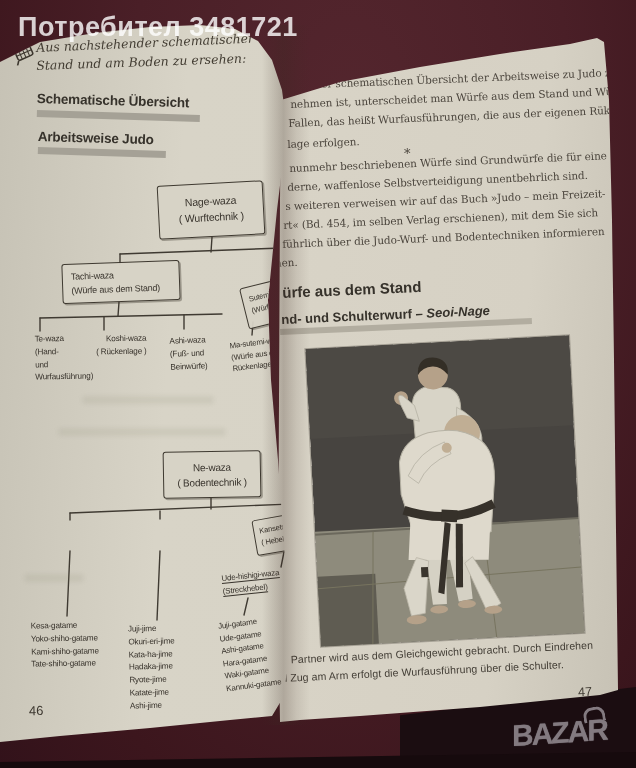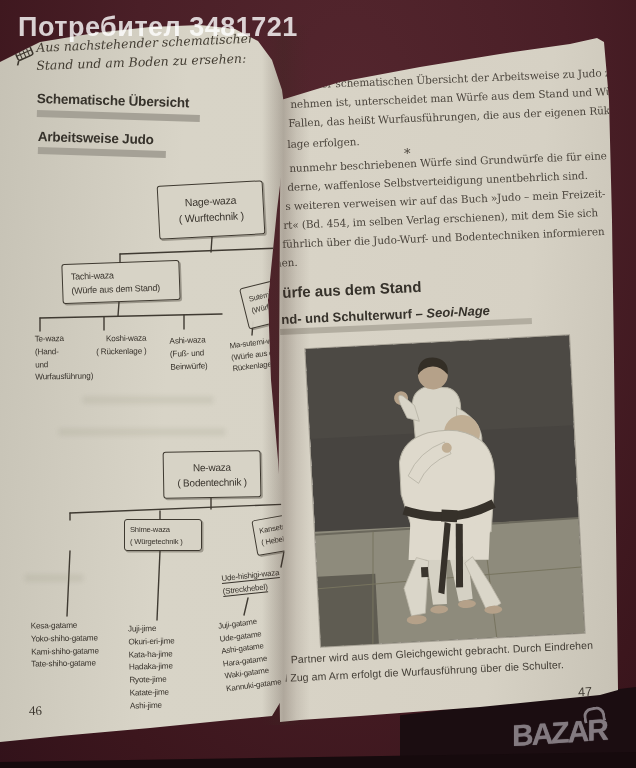--- a/index.html
+++ b/index.html
@@ -197,24 +197,20 @@
   <div class="abs fc" style="left:231px;top:337px;font-size:7.8px;line-height:11.5px;transform:rotate(-7deg);">
     <div class="nw">Ma-sutemi-waza</div>
     <div class="nw">(Würfe aus der</div>
     <div class="nw">Rückenlage)</div>
   </div>
 
   <div class="abs fc fc-box fc-c" style="left:163px;top:451px;width:98px;height:47px;padding-top:8px;font-size:10px;line-height:15px;transform:rotate(-1deg);">
     <div>Ne-waza</div>
     <div class="nw">( Bodentechnik )</div>
   </div>
-  <div class="abs fc fc-box" style="left:124px;top:519px;width:78px;height:32px;padding:4px 0 0 5px;font-size:7.6px;line-height:12px;">
-    <div class="nw">Shime-waza</div>
-    <div class="nw">( Würgetechnik )</div>
-  </div>
   <div class="abs fc fc-box" style="left:254px;top:515px;width:62px;height:36px;padding:5px 0 0 5px;font-size:7.6px;line-height:12px;transform:rotate(-10deg);">
     <div class="nw">Kansetsu-waza</div>
     <div class="nw">( Hebeltechnik )</div>
   </div>
   <div class="abs fc ude" style="left:222px;top:569px;font-size:8px;line-height:13px;transform:rotate(-6deg);">
     <div class="nw ul">Ude-hishigi-waza</div>
     <div class="nw ul">(Streckhebel)</div>
   </div>
 
   <div class="abs fc lst" style="left:31px;top:620px;transform:rotate(-1deg);">
@@ -234,20 +230,20 @@
   </div>
   <div class="abs fc" style="left:222px;top:617px;font-size:8px;line-height:12.5px;transform:rotate(-7.5deg);">
     <div class="nw">Juji-gatame</div>
     <div class="nw">Ude-gatame</div>
     <div class="nw">Ashi-gatame</div>
     <div class="nw">Hara-gatame</div>
     <div class="nw">Waki-gatame</div>
     <div class="nw">Kannuki-gatame</div>
   </div>
 
-  <div class="abs" style="left:29px;top:703px;font-family:Liberation Serif, serif;font-size:13px;color:#3c372f;transform:rotate(-1deg);">46</div>
+  <div class="abs" style="left:29px;top:703px;font-family:Liberation Sans, sans-serif;font-size:13px;color:#3c372f;transform:rotate(-1deg);">46</div>
 </div>
 
 <div class="abs" id="spine-shadow"></div>
 
 <div class="abs nw" id="watermark">Потребител 3481721</div>
 <div class="abs nw" id="bazar">BAZAR</div>
 <div class="abs" id="bag-handle"></div>
 
 </body></html>

